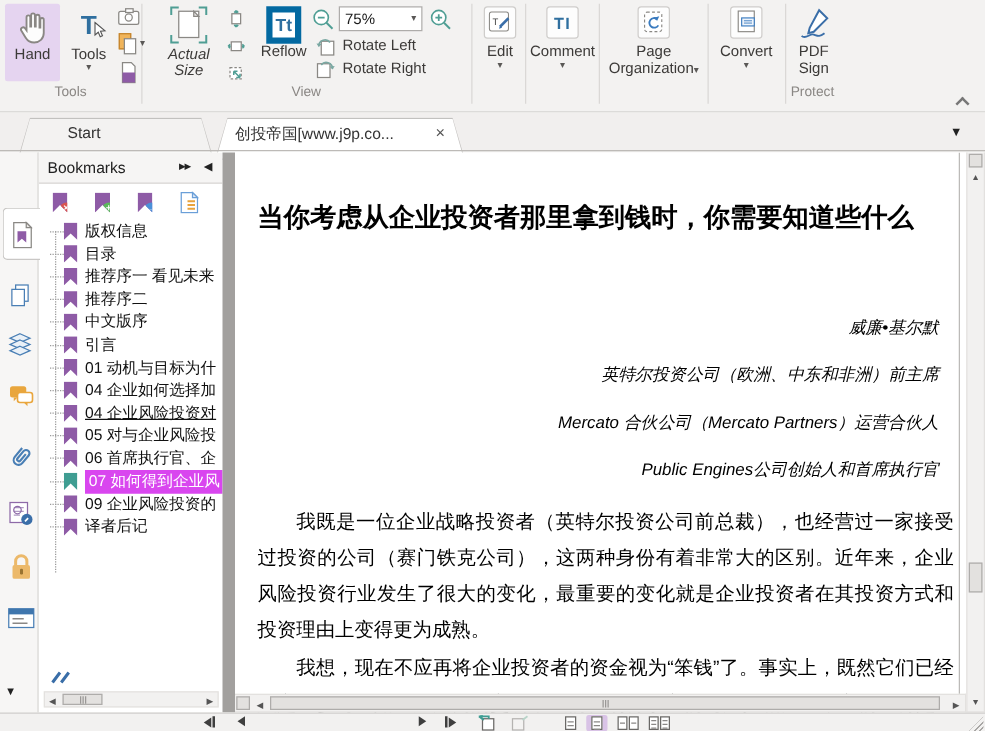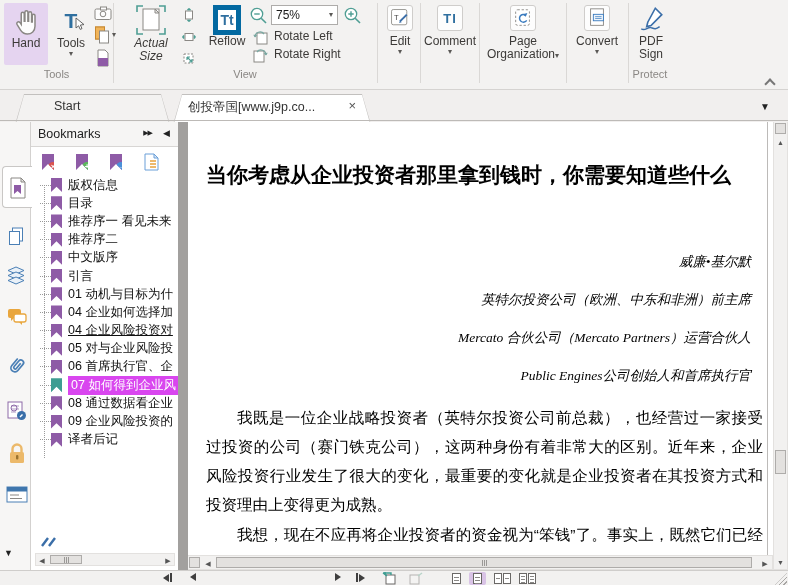--- a/index.html
+++ b/index.html
@@ -48,21 +48,21 @@
   .sbtrack{position:absolute;background:#f2f1f0;border:1px solid #e3e1df;}
   .sbthumb{position:absolute;background:#e3e1df;border:1px solid #aeacaa;}
   .sbarrow{position:absolute;font-size:7px;color:#555;text-align:center;}
   .gripdots{display:flex;gap:1px;justify-content:center;align-items:center;height:100%;}
   .gripdots i{width:1px;height:6px;background:#9a9896;}
   .splitter{position:absolute;left:178px;top:122px;width:10px;height:448px;background:#a2a09e;}
   
   .doc{position:absolute;left:188px;top:122px;width:585px;height:448px;background:#fff;overflow:hidden;}
   .pageedge{position:absolute;left:579px;top:0;width:1px;height:434px;background:#bcbab8;}
   .doctitle{position:absolute;left:18px;top:34px;width:556px;font-size:21px;font-weight:bold;line-height:37px;color:#000;}
-  .authors{position:absolute;right:22px;text-align:right;font-family:Liberation Serif, serif;font-style:italic;font-size:13.5px;color:#000;white-space:nowrap;}
+  .authors{position:absolute;right:22px;text-align:right;font-family:Liberation Sans, sans-serif;font-style:italic;font-size:13.5px;color:#000;white-space:nowrap;}
   .para{position:absolute;left:18px;width:557px;font-size:15.5px;line-height:29px;text-align:justify;text-indent:2em;color:#000;}
   
   .status{position:absolute;left:0;top:570px;width:788px;height:15px;background:#f2f1f0;border-top:1px solid #cfcdcb;}
   .tri{display:inline-block;width:0;height:0;}
   .tri.l{border-top:4.5px solid transparent;border-bottom:4.5px solid transparent;border-right:6px solid #3f3f3f;}
   .tri.r{border-top:4.5px solid transparent;border-bottom:4.5px solid transparent;border-left:6px solid #3f3f3f;}
   .bar{display:inline-block;width:2px;height:9px;background:#3f3f3f;}
   .sbtn{position:absolute;top:2px;display:flex;align-items:center;gap:1px;}
   .vmode{position:absolute;top:1px;width:17px;height:13px;display:flex;align-items:center;justify-content:center;border-radius:2px;}
   .vmode.on{background:#d9c3e6;}
@@ -411,25 +411,20 @@
           <span class="tlabel">06 首席执行官、企</span>
         </div>
       <div class="trow sel">
           <span class="stub"></span>
           <span class="bm teal"></span>
           <span class="tlabel">07 如何得到企业风</span>
         </div>
       <div class="trow">
           <span class="stub"></span>
           <span class="bm"></span>
-          <span class="tlabel">08 通过数据看企业</span>
-        </div>
-      <div class="trow">
-          <span class="stub"></span>
-          <span class="bm"></span>
           <span class="tlabel">09 企业风险投资的</span>
         </div>
       <div class="trow">
           <span class="stub"></span>
           <span class="bm"></span>
           <span class="tlabel">译者后记</span>
         </div>
     </div>
 
     <span style="position:absolute;left:9px;top:415px;">

